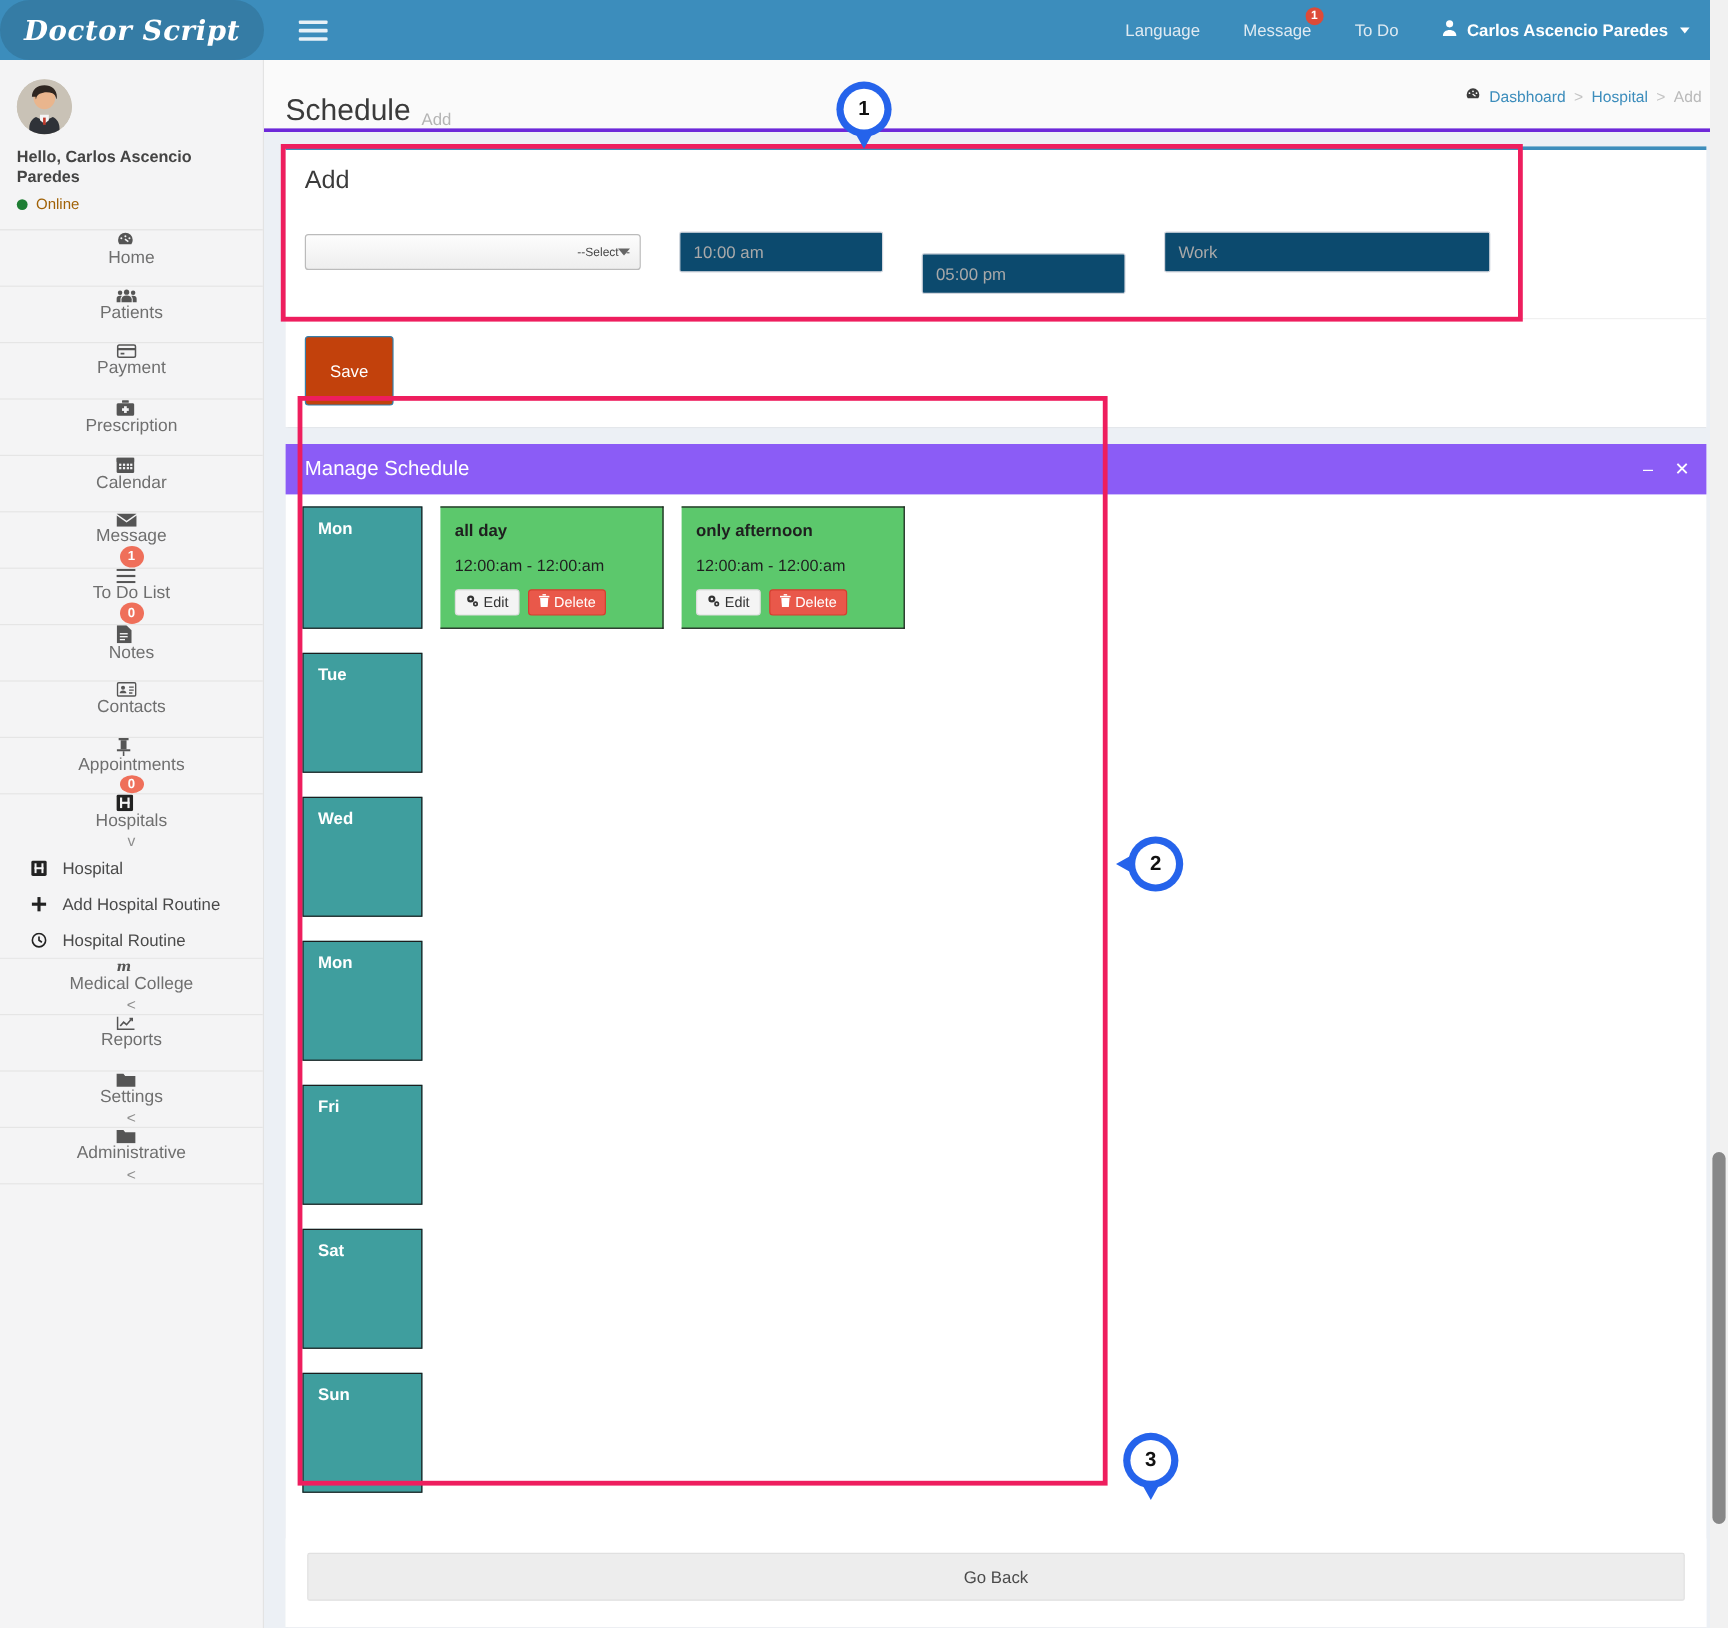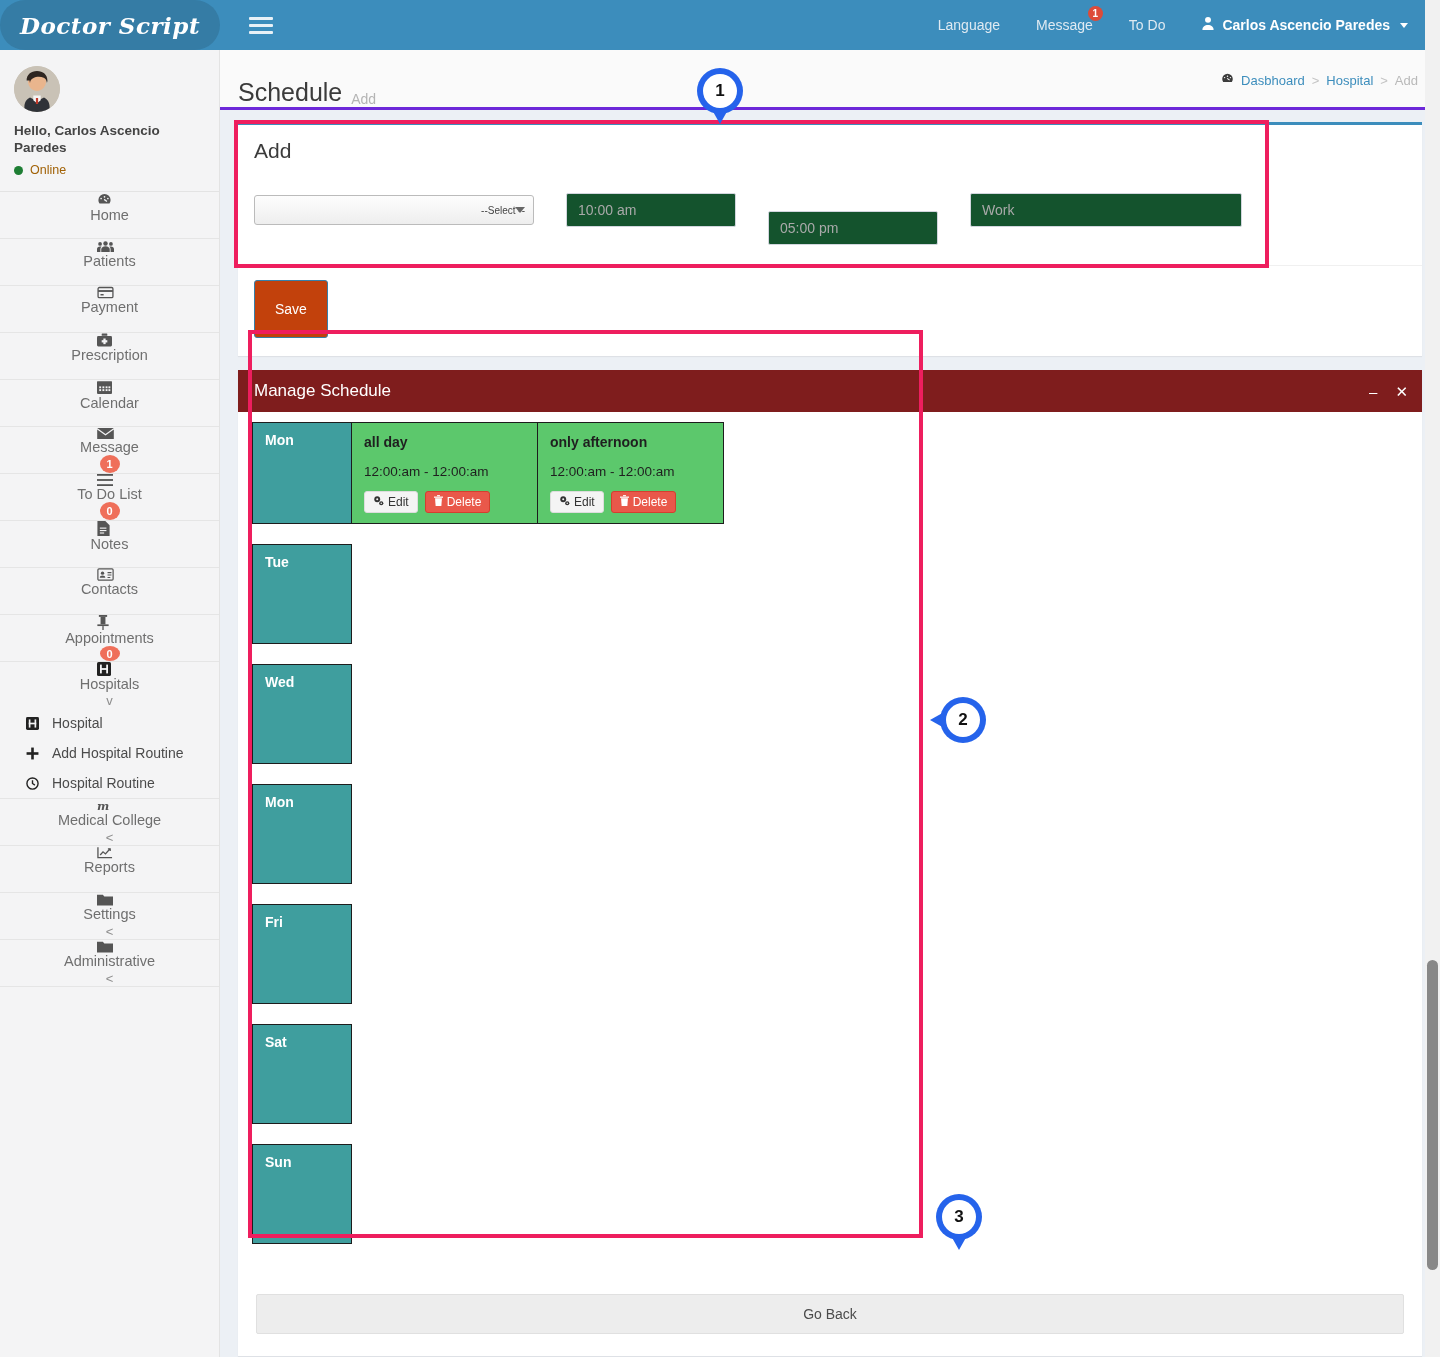--- a/index.html
+++ b/index.html
@@ -103,44 +103,44 @@
   }
   .add-title { font-size: 21px; color: #3b3b3b; padding: 14px 16px 6px 16px; font-weight: 400; }
   .form-row { display: flex; align-items: center; gap: 32px; padding: 6px 16px 20px 16px; border-bottom: 1px solid #f0f0f0; }
   .sel {
     width: 280px; height: 30px; border: 1px solid #bbb; border-radius: 3px;
     background: linear-gradient(#fdfdfd,#eeeeee); font-size: 10px; color: #444;
     display: flex; align-items: center; padding: 0 8px; position: relative; cursor: pointer; justify-content: flex-end;
   }
   .sel .arr { position: absolute; right: 8px; width:0;height:0;border-left:5px solid transparent;border-right:5px solid transparent;border-top:6px solid #666;}
   .inp {
-    height: 34px; border: 1px solid #d2d6de; border-radius: 2px; background: #14532d;
+    height: 34px; border: 1px solid #d2d6de; border-radius: 2px; background: #0c4a6e;
     font-size: 14px; color: #a9a9a9; display: flex; align-items: center; padding: 0 11px;
   }
   .inp.w1 { width: 170px; }
   .inp.w2 { width: 170px; margin-top: 36px; }
   .inp.w3 { width: 272px; }
   .form-foot { padding: 14px 16px 18px 16px; }
   .btn-save {
     background: #c2410c; border: 1px solid #367fa9; color: #fff; font-size: 14px;
     padding: 20px 20px; border-radius: 3px; cursor: pointer;
   }
 
   .panel-green {
     margin-top: 14px; background: #fff; box-shadow: 0 1px 1px rgba(0,0,0,.06);
   }
   .panel-green-head {
-    background: #7f1d1d; height: 42px; display: flex; align-items: center;
+    background: #8b5cf6; height: 42px; display: flex; align-items: center;
     padding: 0 16px; color: #fff; font-size: 17px; position: relative;
   }
   .panel-tools { position: absolute; right: 14px; display: flex; align-items: center; gap: 18px; }
   .panel-tools span { cursor: pointer; font-size: 15px; line-height: 1; }
   .panel-body { padding: 10px 14px 18px 14px; }
 
-  .sched-row { display: flex; align-items: stretch; margin-bottom: 20px; }
+  .sched-row { display: flex; align-items: stretch; margin-bottom: 20px; gap: 15px; }
   .day-cell {
     width: 100px; min-height: 100px; background: #3f9e9e; border: 1px solid #1d1d1d;
     color: #fff; font-size: 14px; font-weight: 700; padding: 9px 0 0 12px;
   }
   .slot-cell {
     width: 186px; background: #5cc86c; border: 1px solid #1d1d1d; border-left: none;
     padding: 11px 12px 10px 12px; color: #1f1f1f;
   }
   .slot-name { font-size: 14px; font-weight: 700; margin-bottom: 14px; }
   .slot-time { font-size: 13.5px; margin-bottom: 12px; }

